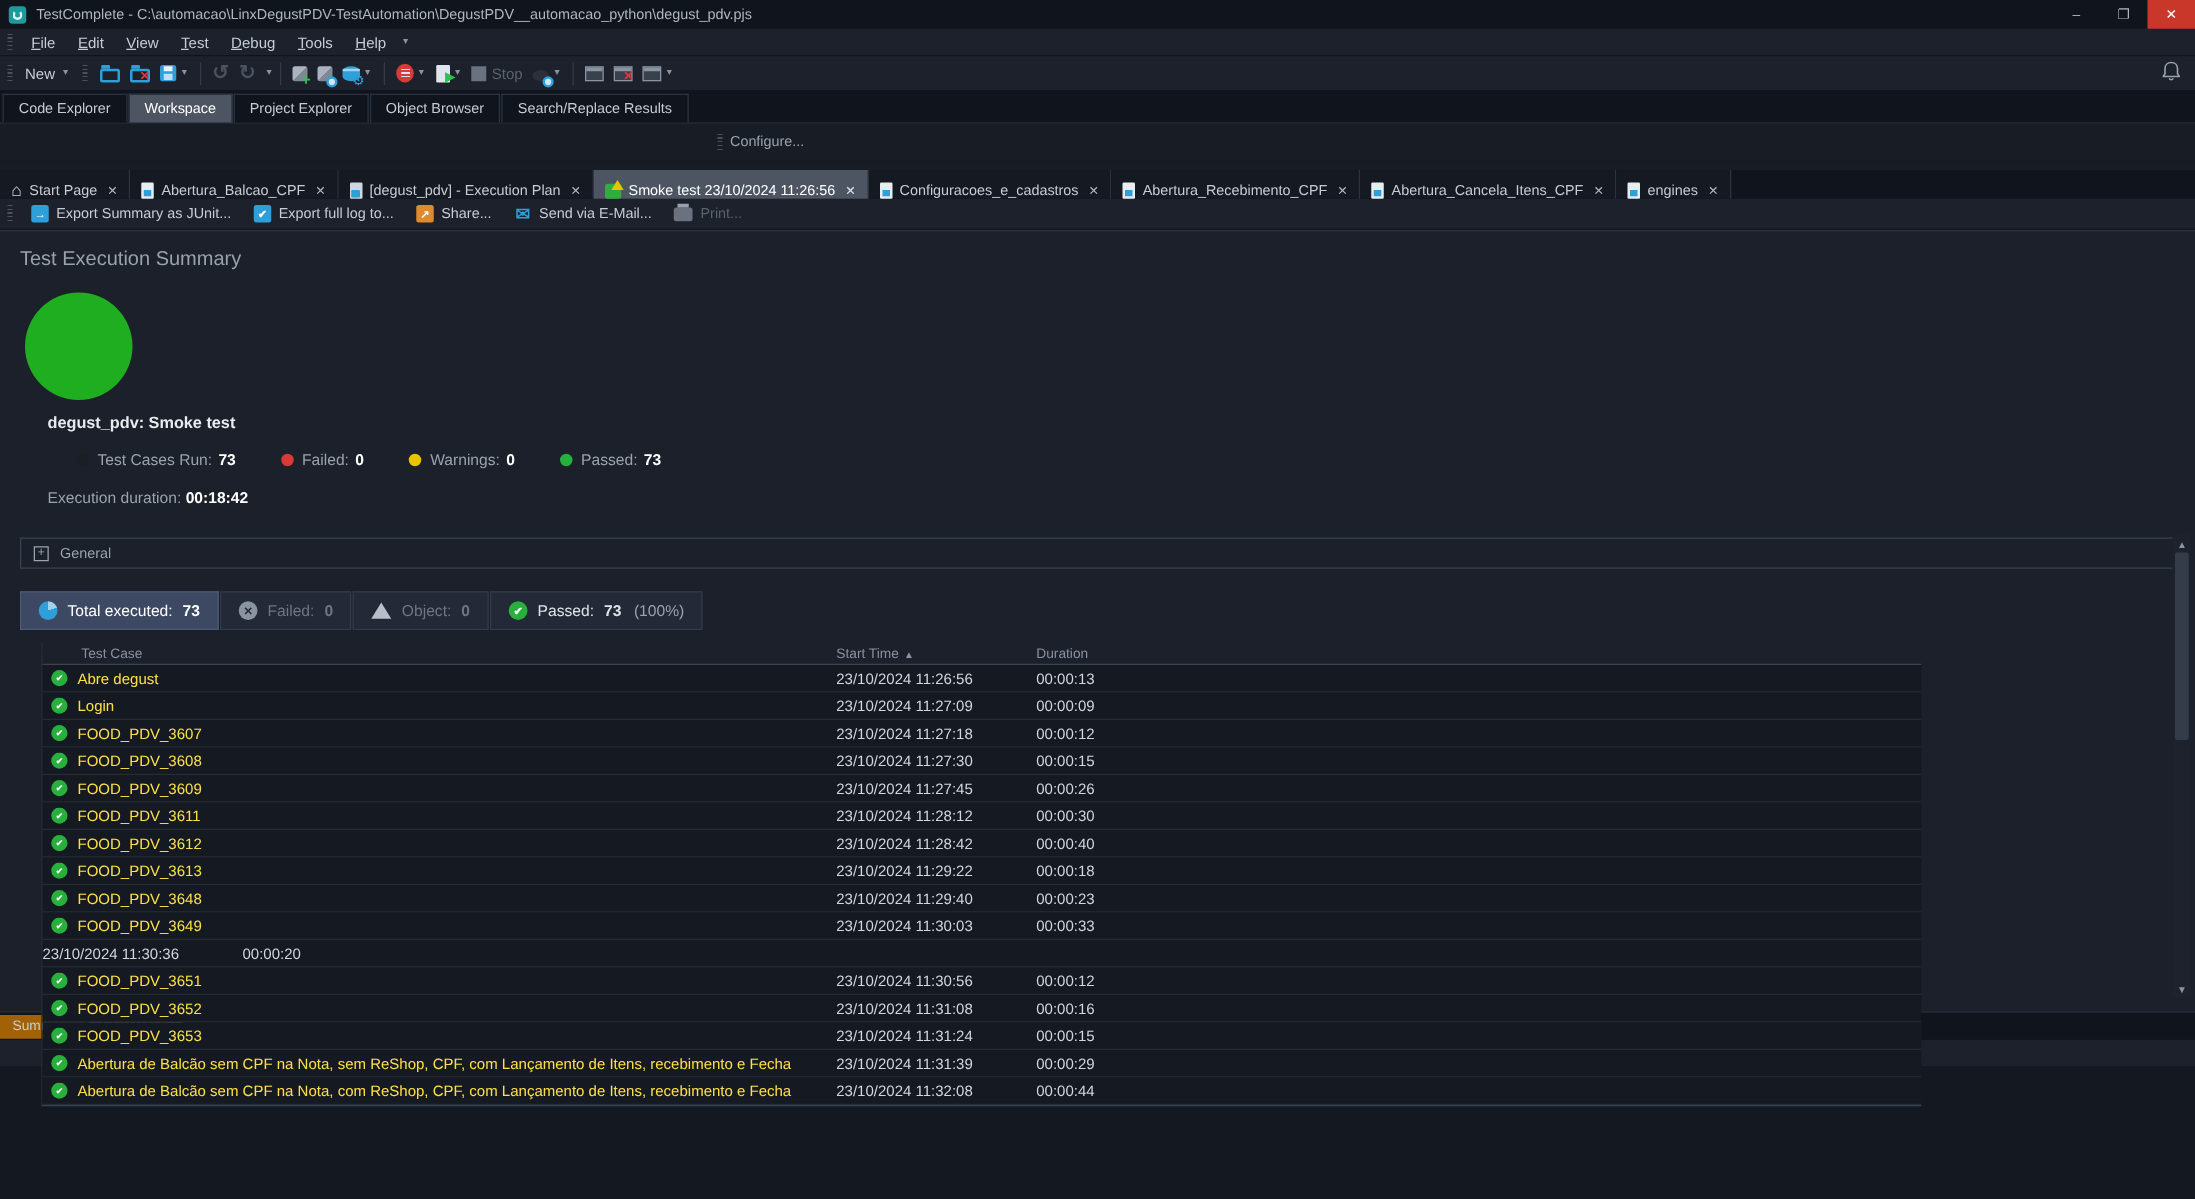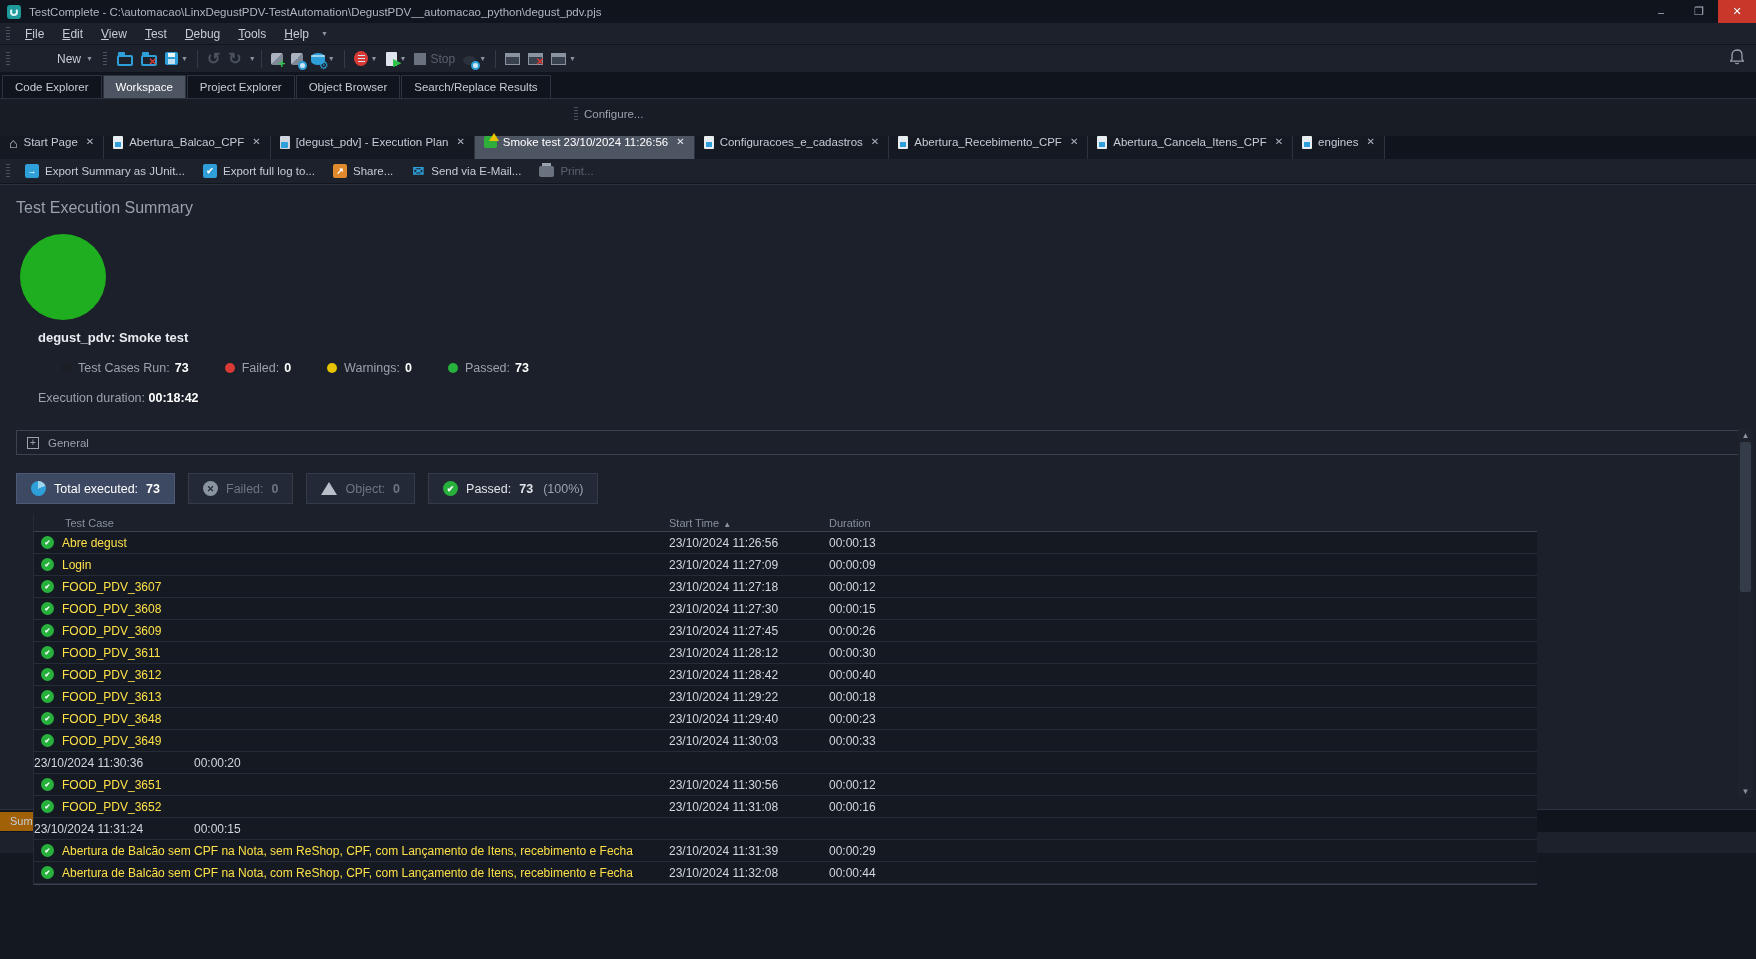--- a/index.html
+++ b/index.html
@@ -19,21 +19,21 @@
   .win-btn.close { background:#c9372b; color:#fff; }
   
   .menubar { height:22px; background:#1c212b; display:flex; align-items:center; border-bottom:1px solid #10141c; }
   .grip { width:4px; height:14px; margin:0 6px; background-image:repeating-linear-gradient(to bottom,#4a5260 0 1px,transparent 1px 3px); flex:none; }
   .menu-item { display:inline-block; padding:0 9px; color:#c6ccd4; }
   .menu-item::first-letter { text-decoration:underline; }
   .caret { color:#8a93a0; font-size:7px; margin-left:3px; }
   
   .toolbar { height:28px; background:#1c212b; display:flex; align-items:center; border-bottom:1px solid #10141c; }
   .tbtn { display:flex; align-items:center; padding:2px 4px; position:relative; }
-  .tlabel { margin-right:2px;margin-left:37px; }
+  .tlabel { margin-right:2px; }
   .tsep { width:1px; height:18px; background:#343b48; margin:0 5px; flex:none; }
   .disabled-txt { color:#5a626e; }
   .i-folder { width:16px; height:11px; border:2px solid #2e9fd8; border-radius:2px; position:relative; margin-top:3px; }
   .i-folder::before { content:""; position:absolute; top:-5px; left:-1px; width:7px; height:3px; background:#2e9fd8; border-radius:1px 1px 0 0; }
   .overlay-x { position:absolute; right:-2px; bottom:-3px; color:#d93a35; font-weight:bold; font-size:10px; line-height:1; }
   .i-save { width:13px; height:13px; background:#2e9fd8; border-radius:2px; position:relative; }
   .i-save::before { content:""; position:absolute; top:1px; left:3px; right:3px; height:4px; background:#eaf4fb; }
   .i-save::after { content:""; position:absolute; bottom:1px; left:3px; right:3px; height:5px; background:#bfe0f2; }
   .g-undo { color:#4a525f; font-size:16px; font-weight:bold; line-height:1; }
   .i-cube { width:12px; height:12px; background:linear-gradient(135deg,#aab3bf 0 50%,#7f8896 50%); border-radius:2px; position:relative; }
@@ -54,21 +54,21 @@
   
   .paneltabs { height:26px; background:#10141c; display:flex; align-items:flex-end; padding-left:2px; border-bottom:1px solid #2c3340; }
   .ptab { height:23px; line-height:22px; padding:0 12px; background:#10141c; border:1px solid #2c3340; border-bottom:none; color:#c6ccd4; font-size:11.5px; margin-right:1px; white-space:nowrap; }
   .ptab.active { background:#4d5563; color:#fff; }
   
   .configrow { height:30px; background:#171c25; display:flex; align-items:center; }
   .config-label { color:#9aa2ae; font-size:11.5px; }
   .gaprow { height:7px; background:#171c25; }
   
   .doctabs { height:23px; background:#10141c; display:flex; align-items:stretch; }
-  .dtab { display:flex; align-items:flex-start; gap:6px; padding:0 9px; border-right:1px solid #2c3340; background:#141922; color:#c6ccd4; font-size:11.5px; white-space:nowrap; }
+  .dtab { display:flex; align-items:flex-end; gap:6px; padding:0 9px; border-right:1px solid #2c3340; background:#141922; color:#c6ccd4; font-size:11.5px; white-space:nowrap; }
   .dtab.active { background:#4d5563; color:#fff; }
   .dtab .x { color:#aeb6c0; font-size:10px; margin-left:2px; }
   .dtab.active .x { color:#e6eaef; }
   .tab-ic { flex:none; display:inline-flex; align-items:center; justify-content:center; }
   .home-icon { color:#d0d5db; font-size:14px; line-height:1; }
   .script-icon, .plan-icon { width:10px; height:13px; background:#e8edf2; border-radius:1px; position:relative; }
   .script-icon::after { content:""; position:absolute; left:2px; right:2px; bottom:2px; height:5px; background:#2e9fd8; }
   .plan-icon { background:#cfd6de; }
   .plan-icon::after { content:""; position:absolute; left:1px; bottom:1px; width:7px; height:6px; background:#2e9fd8; border-radius:1px; }
   .smoke-log-icon { width:13px; height:12px; background:#2fae3c; border-radius:2px; position:relative; }
@@ -94,21 +94,21 @@
   .stats { display:flex; margin:16px 0 0 23px; align-items:center; }
   .stat { display:flex; align-items:center; margin-right:36px; }
   .dot { width:10px; height:10px; border-radius:50%; margin-right:7px; flex:none; }
   .stat-label { color:#9aa2ad; font-size:12.5px; margin-right:5px; }
   .stat-value { color:#fff; font-weight:bold; font-size:12.5px; }
   .duration-line { margin-top:16px; color:#9aa2ad; font-size:12.5px; }
   .duration-line b { color:#fff; }
   .general-panel { margin:25px 16px 0 16px; height:25px; border:1px solid #3a414f; display:flex; align-items:center; color:#9aa2ae; font-size:11.5px; }
   .expander { width:12px; height:12px; border:1px solid #9aa2ae; margin:0 9px 0 10px; display:flex; align-items:center; justify-content:center; font-size:10px; line-height:1; color:#9aa2ae; }
   
-  .filtertabs { display:flex; margin:18px 0 0 16px; gap:13px; }
+  .filtertabs { display:flex; margin:18px 0 0 16px; gap:1px; }
   .ftab { height:31px; display:flex; align-items:center; gap:8px; padding:0 14px; background:#232936; border:1px solid #343b49; color:#dfe4ea; font-size:12.5px; white-space:nowrap; }
   .ftab.active { background:#3d4962; border-color:#4c5a75; color:#fff; }
   .ftab.disabled { color:#6e7683; }
   .ftab .val { font-weight:bold; }
   .ftab .extra { color:#9aa2ad; margin-left:2px; }
   .fic { flex:none; display:inline-flex; align-items:center; justify-content:center; }
   .pie-chart-icon { width:15px; height:15px; border-radius:50%; background:conic-gradient(#9fd4ef 0 70deg,#2e9fd8 70deg 360deg); }
   .failed-circle-icon { width:15px; height:15px; border-radius:50%; background:#8a93a0; color:#232936; font-size:9px; font-weight:bold; }
   .failed-circle-icon::before { content:"\2715"; }
   .warning-triangle-icon { width:0; height:0; border-left:8px solid transparent; border-right:8px solid transparent; border-bottom:13px solid #b9bfc8; }
@@ -557,20 +557,24 @@
         <div class="trow">
           <div class="cell-name">
             <span class="row-pass-icon"></span>
             <a class="link" href="#">FOOD_PDV_3652</a>
           </div>
           <div class="cell-start">23/10/2024 11:31:08</div>
           <div class="cell-dur">00:00:16</div>
         </div>
 
         <div class="trow">
+          <div class="cell-name">
+            <span class="row-pass-icon"></span>
+            <a class="link" href="#">FOOD_PDV_3653</a>
+          </div>
           <div class="cell-start">23/10/2024 11:31:24</div>
           <div class="cell-dur">00:00:15</div>
         </div>
 
         <div class="trow">
           <div class="cell-name">
             <span class="row-pass-icon"></span>
             <a class="link" href="#">Abertura de Balcão sem CPF na Nota, sem ReShop, CPF, com Lançamento de Itens, recebimento e Fecha</a>
           </div>
           <div class="cell-start">23/10/2024 11:31:39</div>

